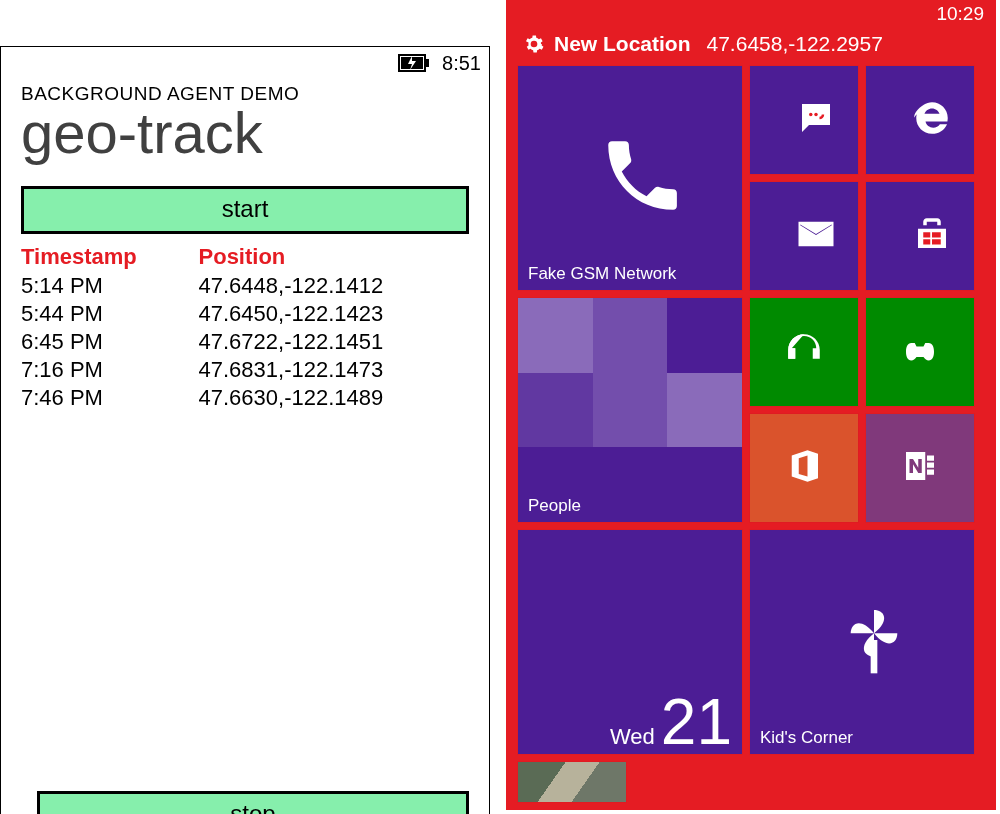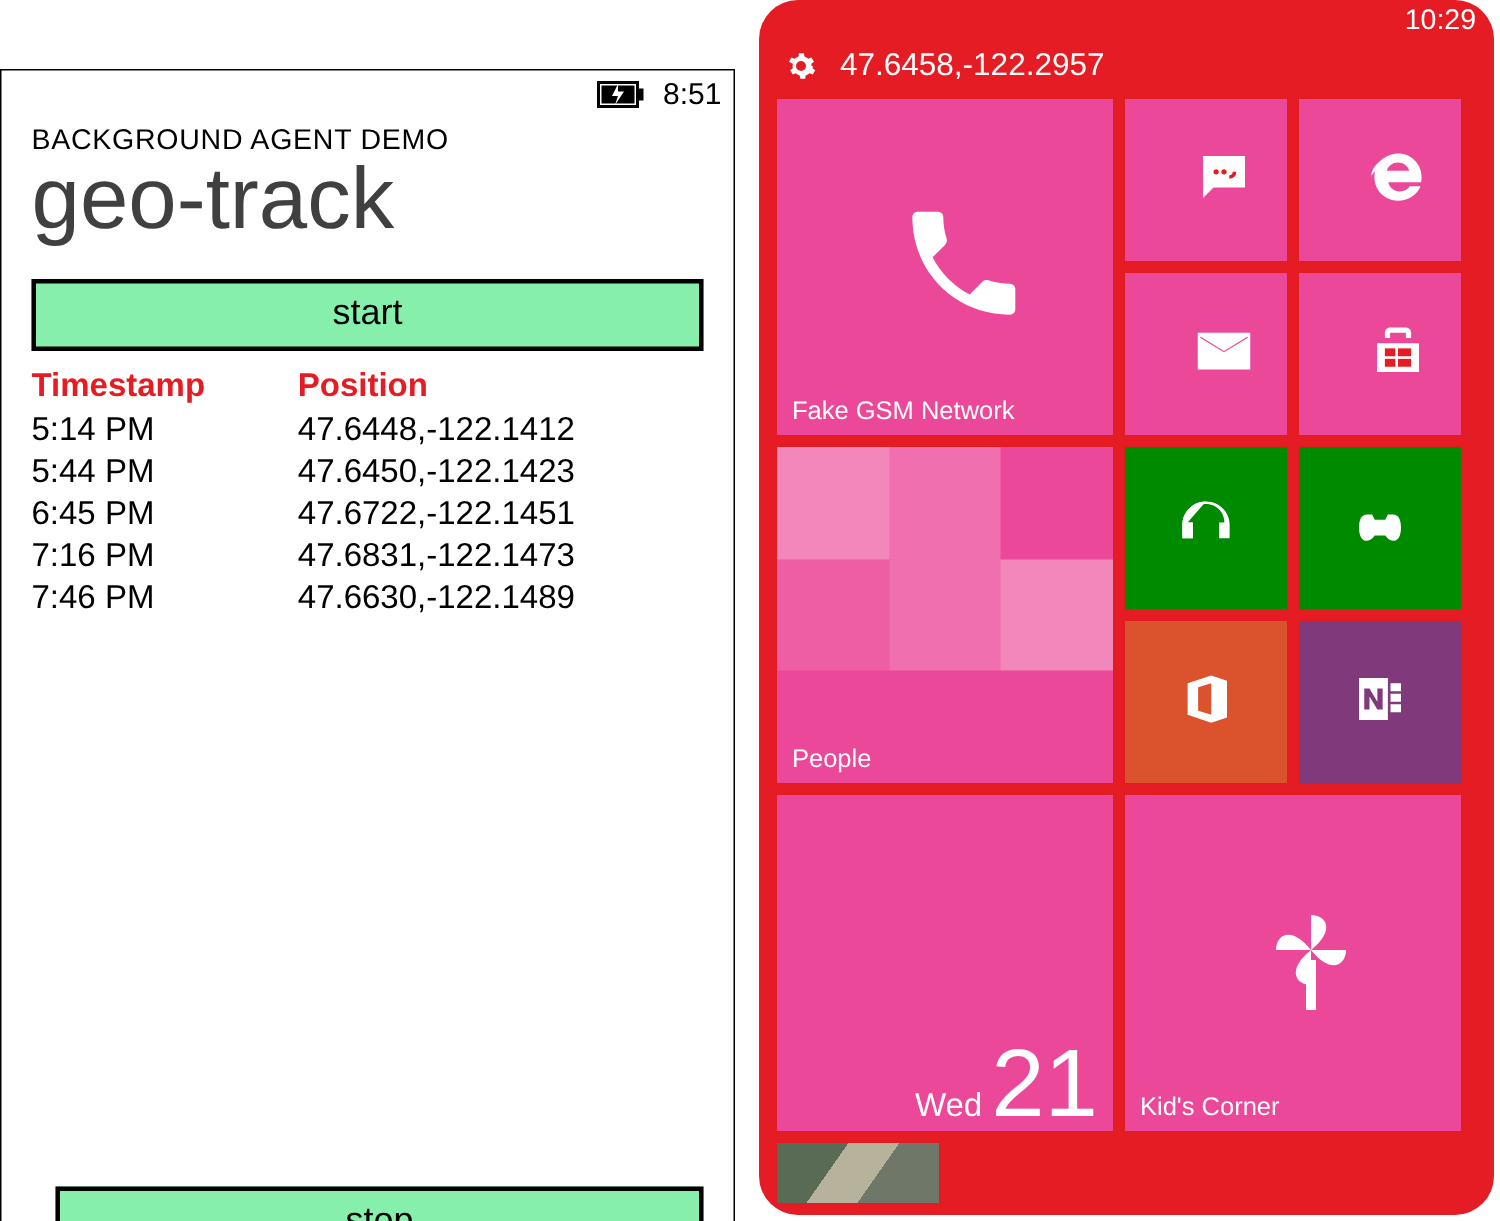--- a/index.html
+++ b/index.html
@@ -93,21 +93,20 @@
   }
 
   
   .phone-right {
     width: 490px;
     height: 810px;
     background: #e51c23;
     color: #fff;
     position: relative;
     overflow: hidden;
-    border-radius: 26px;
   }
   .phone-right .statusbar {
     height: 26px;
     display: flex;
     justify-content: flex-end;
     align-items: center;
     padding: 2px 12px 0 12px;
     font-size: 19px;
   }
   .phone-right .notif {
@@ -133,21 +132,21 @@
     background: #e51c23;
     color: #fff;
     position: relative;
     display:flex;
     align-items:center;
     justify-content:center;
     overflow:hidden;
     cursor:pointer;
     outline: 1px solid rgba(0,0,0,0.02);
   }
-  .tile.dark-red { background:#ec4899;padding-left:24px; }
+  .tile.dark-red { background:#4c1d95;padding-left:24px; }
   .tile.green  { background:#008a00; }
   .tile.orange { background:#da532c; }
   .tile.purple { background:#80397b; }
   .tile.photo  { background:#333; }
   .tile .label {
     position:absolute;
     left:10px;
     bottom:6px;
     font-size:17px;
     font-weight:400;
@@ -257,20 +256,21 @@
     <div class="statusbar">
       <span>10:29</span>
     </div>
 
     <div class="notif">
       <span class="gear-icon">
         <svg viewBox="0 0 24 24" fill="#fff">
             <path d="M12 8a4 4 0 100 8 4 4 0 000-8zm9.4 4c0 .6-.05 1.2-.15 1.8l2.1 1.6-2 3.4-2.5-1a7.8 7.8 0 01-3.1 1.8l-.4 2.6h-4l-.4-2.6a7.8 7.8 0 01-3.1-1.8l-2.5 1-2-3.4 2.1-1.6c-.1-.6-.15-1.2-.15-1.8s.05-1.2 .15-1.8L2.35 8.6l2-3.4 2.5 1a7.8 7.8 0 013.1-1.8l.4-2.6h4l.4 2.6a7.8 7.8 0 013.1 1.8l2.5-1 2 3.4-2.1 1.6c.1.6 .15 1.2 .15 1.8z"></path>
           </svg>
       </span>
+      <span class="notif-title">New Location</span>
       <span class="notif-sub">47.6458,-122.2957</span>
     </div>
 
     <div class="tile-area">
 
       <div class="tile dark-red col-span-2 row-span-2">
         <span>
           <svg viewBox="0 0 24 24" style="width:90px;height:90px">
               <path d="M6.6 10.8c1.4 2.8 3.8 5.2 6.6 6.6l2.2-2.2c.3-.3 .7-.4 1.1-.3 1.2 .4 2.5 .6 3.8 .6 .6 0 1 .4 1 1V20c0 .6-.4 1-1 1C10.6 21 3 13.4 3 3.7c0-.6 .4-1 1-1h3.5c.6 0 1 .4 1 1 0 1.3 .2 2.6 .6 3.8 .1 .4 0 .8-.3 1.1L6.6 10.8z"></path>
             </svg>

